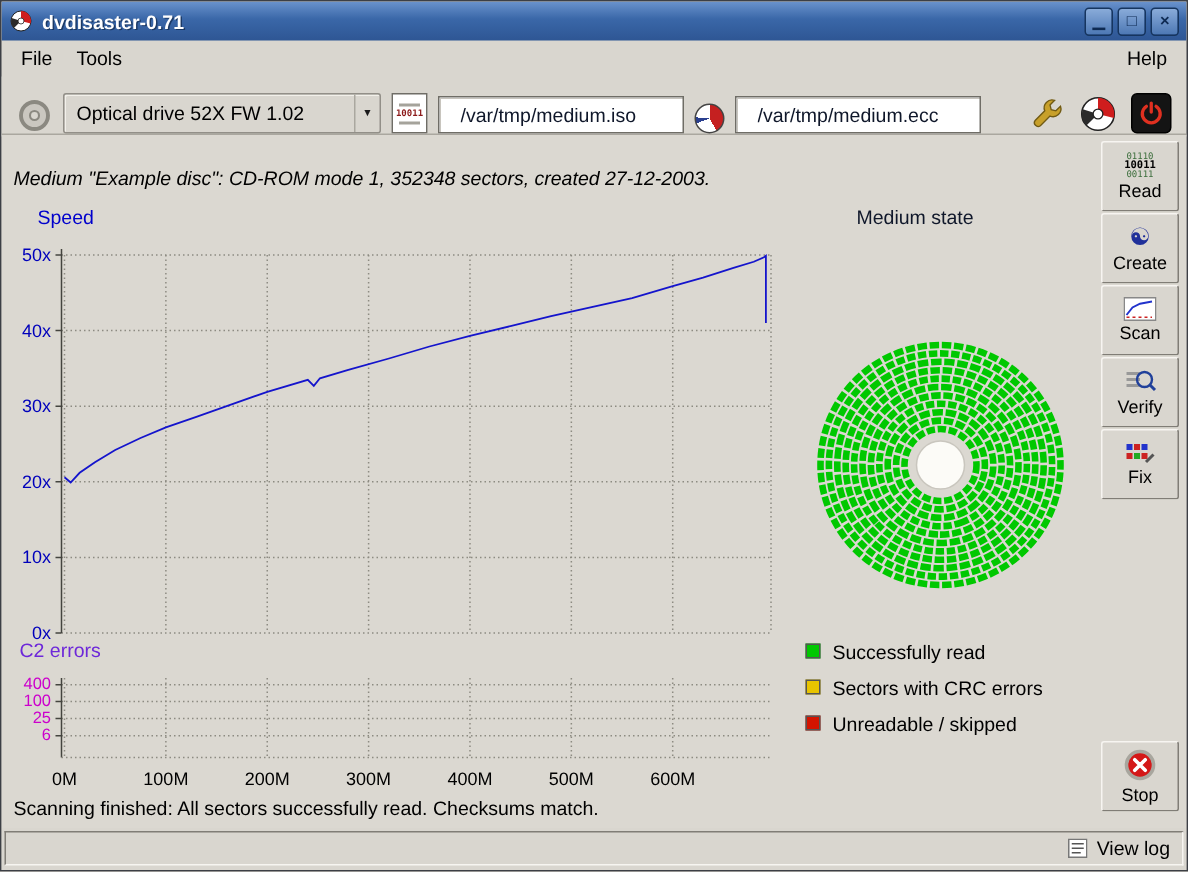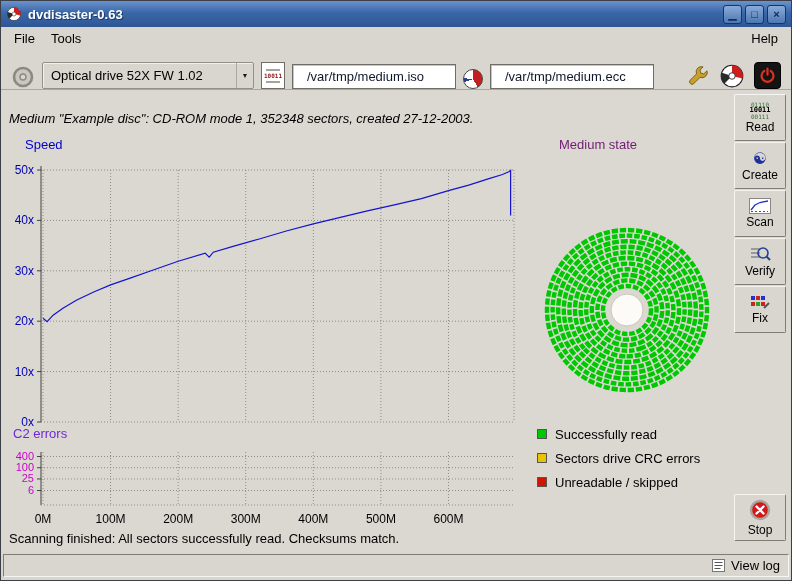--- a/index.html
+++ b/index.html
@@ -29,21 +29,21 @@
   .grid{stroke:#8d8b82;stroke-width:1;stroke-dasharray:1 2}
   .axis{stroke:#44443f;stroke-width:1}
   text.ytick{fill:#0000bb;font-size:12px;text-anchor:end}
   text.ctick{fill:#cc00cc;font-size:11px;text-anchor:end}
   text.xtick{fill:#000;font-size:12px;text-anchor:middle}
   .status1{position:absolute;left:8px;top:5px}
   .status2{position:absolute;left:8px;top:21px;font-style:italic}
   .finish{position:absolute;left:8px;top:441px}
   .h-speed{position:absolute;left:24px;top:47px;color:#0000cc}
   .h-c2{position:absolute;left:12px;top:336px;color:#6d28d9}
-  .h-medium{position:absolute;left:558px;top:47px;color:#701a75}
+  .h-medium{position:absolute;left:570px;top:47px;color:#0f172a}
   .legend{position:absolute;left:536px;top:332px}
   .legend-row{display:flex;align-items:center;gap:8px;height:24px}
   .swatch{width:10px;height:10px;border:1px solid #555}
   .sidebar{position:absolute;top:4px;right:5px;width:52px;display:flex;flex-direction:column;gap:1px}
   .side-btn{height:47px;background:#d9d6cf;border:1px solid;border-color:#f7f5f1 #807d76 #807d76 #f7f5f1;border-radius:2px;display:flex;flex-direction:column;align-items:center;justify-content:center;font-size:12px;gap:1px;cursor:default}
   .stop-btn{position:absolute;top:404px;right:5px;width:52px}
   .bin-icon{display:flex;flex-direction:column;align-items:center;font-family:"DejaVu Sans Mono",monospace;font-size:6px;line-height:5px;color:#3c6e3c}
   .bin-icon .mid{font-size:7px;line-height:7px;font-weight:bold;color:#000}
   .create-glyph{font-size:16px;line-height:17px;color:#20309a}
   .footer{flex:0 0 28px;padding:2px 2px 3px 2px;background:#d9d6cf}
@@ -56,21 +56,21 @@
 
   <div class="titlebar">
     <span style="display:inline-flex">
       <svg width="16" height="16" viewBox="0 0 24 24">
         <circle cx="12" cy="12" r="10" fill="#fff" stroke="#222"></circle>
         <path d="M12 12 L12 2 A10 10 0 0 1 21.7 14.4 Z" fill="#cf1d1d"></path>
         <path d="M12 12 L4.9 19.1 A10 10 0 0 1 2.6 9.1 Z" fill="#2b2b2b"></path>
         <circle cx="12" cy="12" r="3" fill="#fff" stroke="#222" stroke-width="0.8"></circle>
       </svg>
     </span>
-    <span class="title">dvdisaster-0.63</span>
+    <span class="title">dvdisaster-0.71</span>
     <span class="win-buttons">
       <span class="wbtn">▁</span>
       <span class="wbtn">□</span>
       <span class="wbtn">×</span>
     </span>
   </div>
 
   <div class="menubar">
     <span class="menu-item">File</span>
     <span class="menu-item">Tools</span>
@@ -199,21 +199,21 @@
     <div class="h-c2">C2 errors</div>
     <div class="h-medium">Medium state</div>
 
     <div class="legend">
       <div class="legend-row">
         <span class="swatch" style="background: rgb(0, 200, 0);"></span>
         <span>Successfully read</span>
       </div>
       <div class="legend-row">
         <span class="swatch" style="background: rgb(232, 196, 0);"></span>
-        <span>Sectors drive CRC errors</span>
+        <span>Sectors with CRC errors</span>
       </div>
       <div class="legend-row">
         <span class="swatch" style="background: rgb(212, 20, 0);"></span>
         <span>Unreadable / skipped</span>
       </div>
     </div>
 
     <div class="finish">Scanning finished: All sectors successfully read. Checksums match.</div>
 
     <div class="sidebar">

